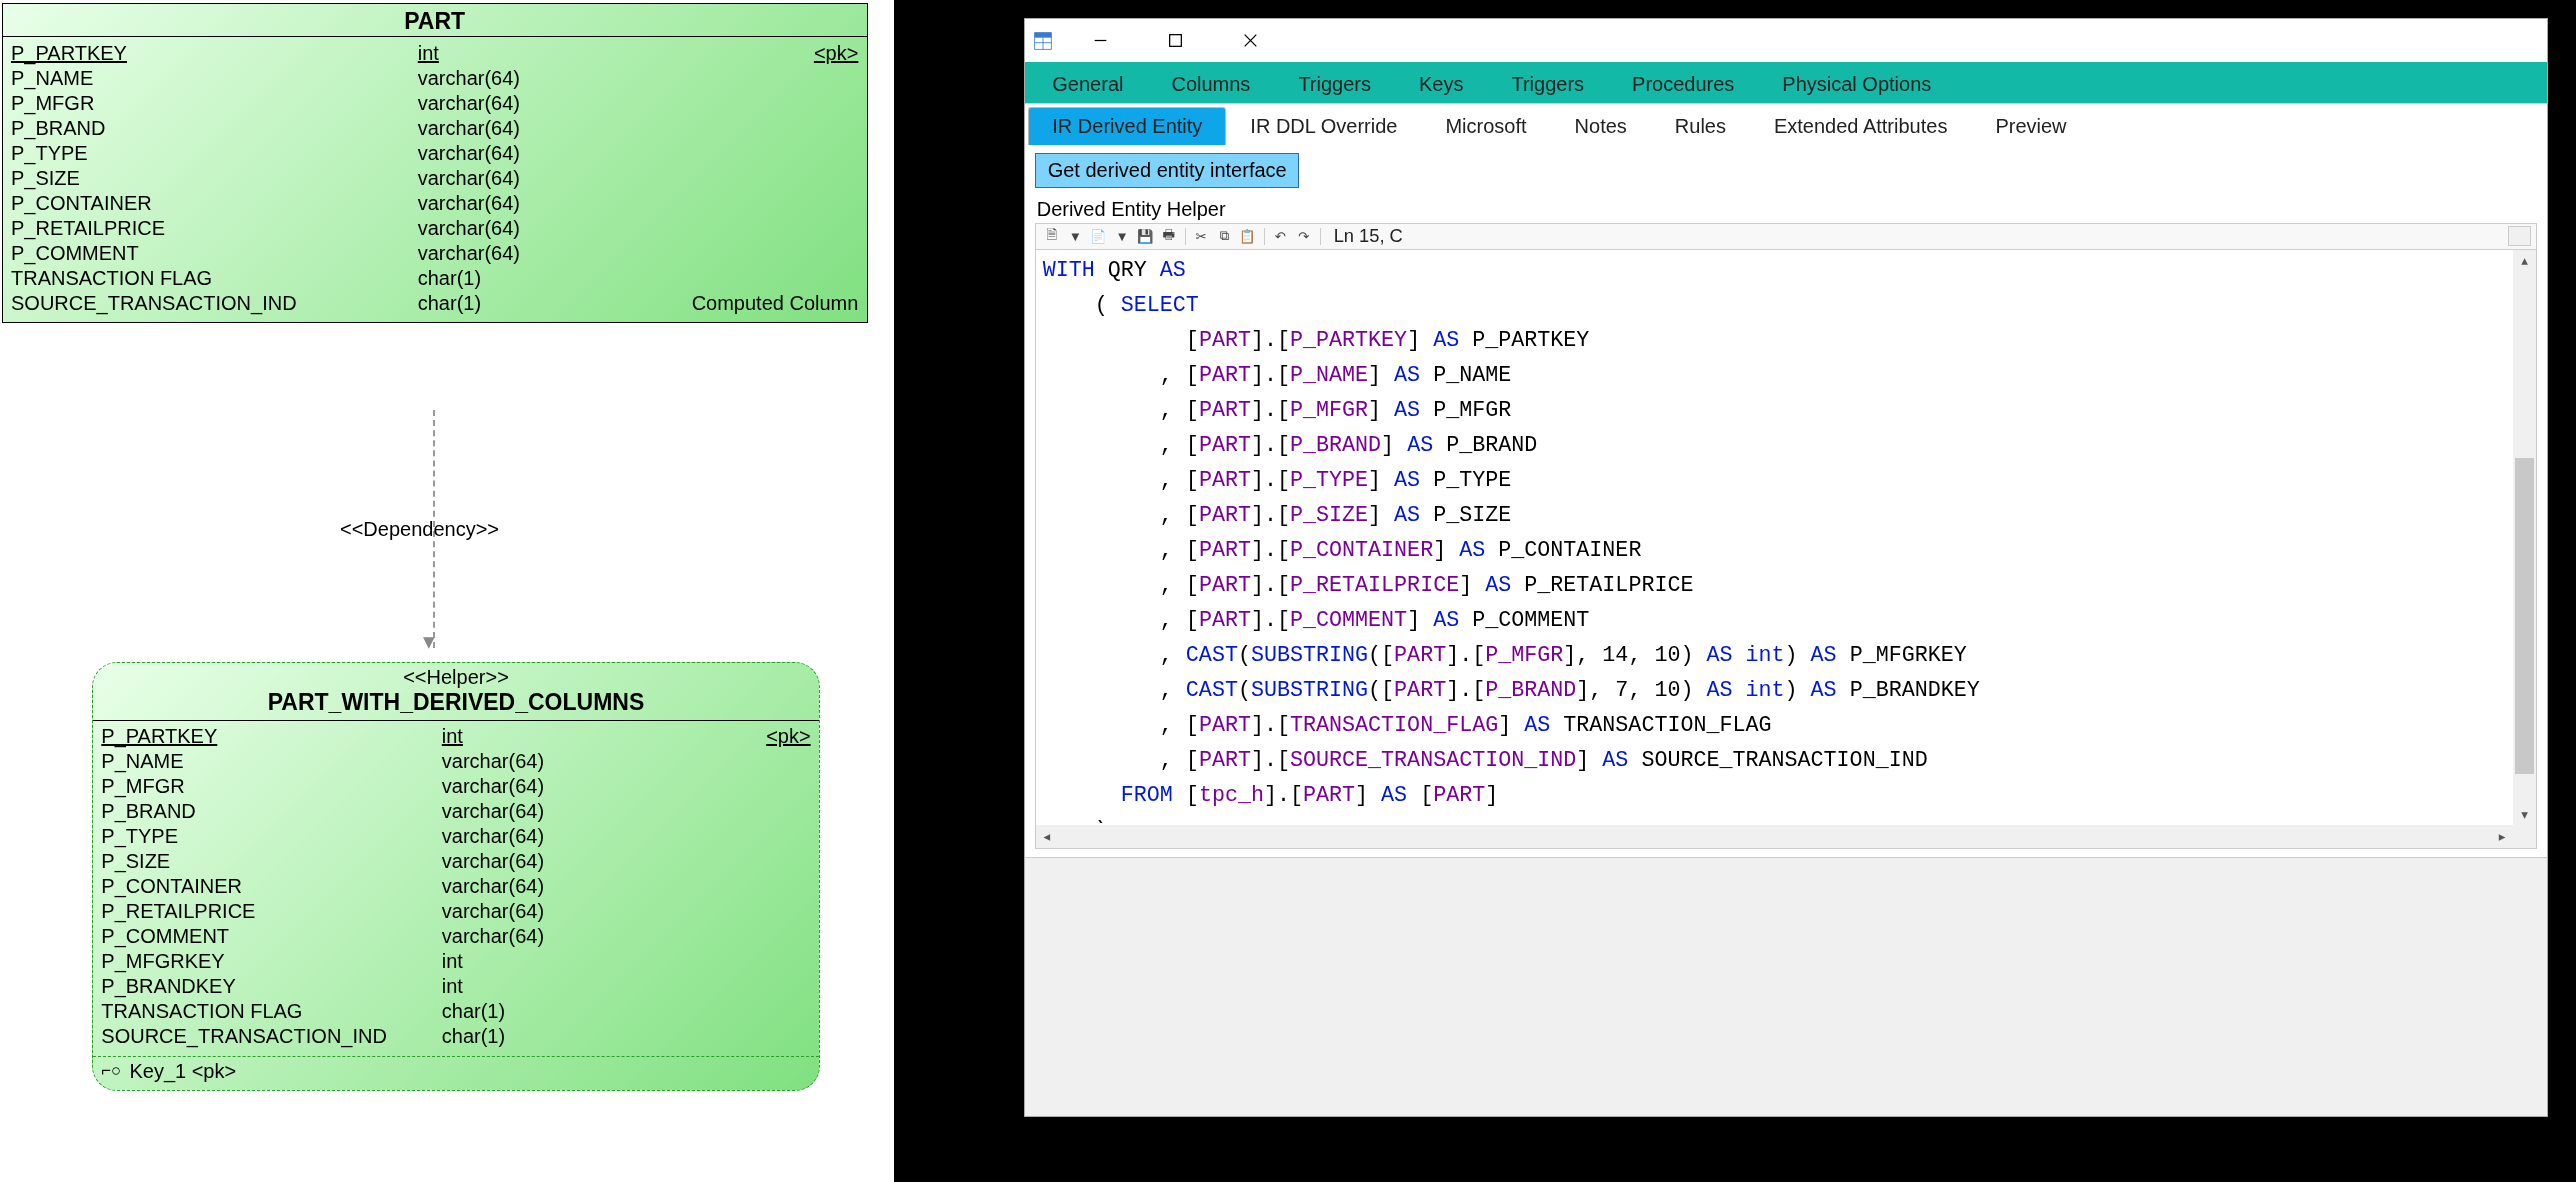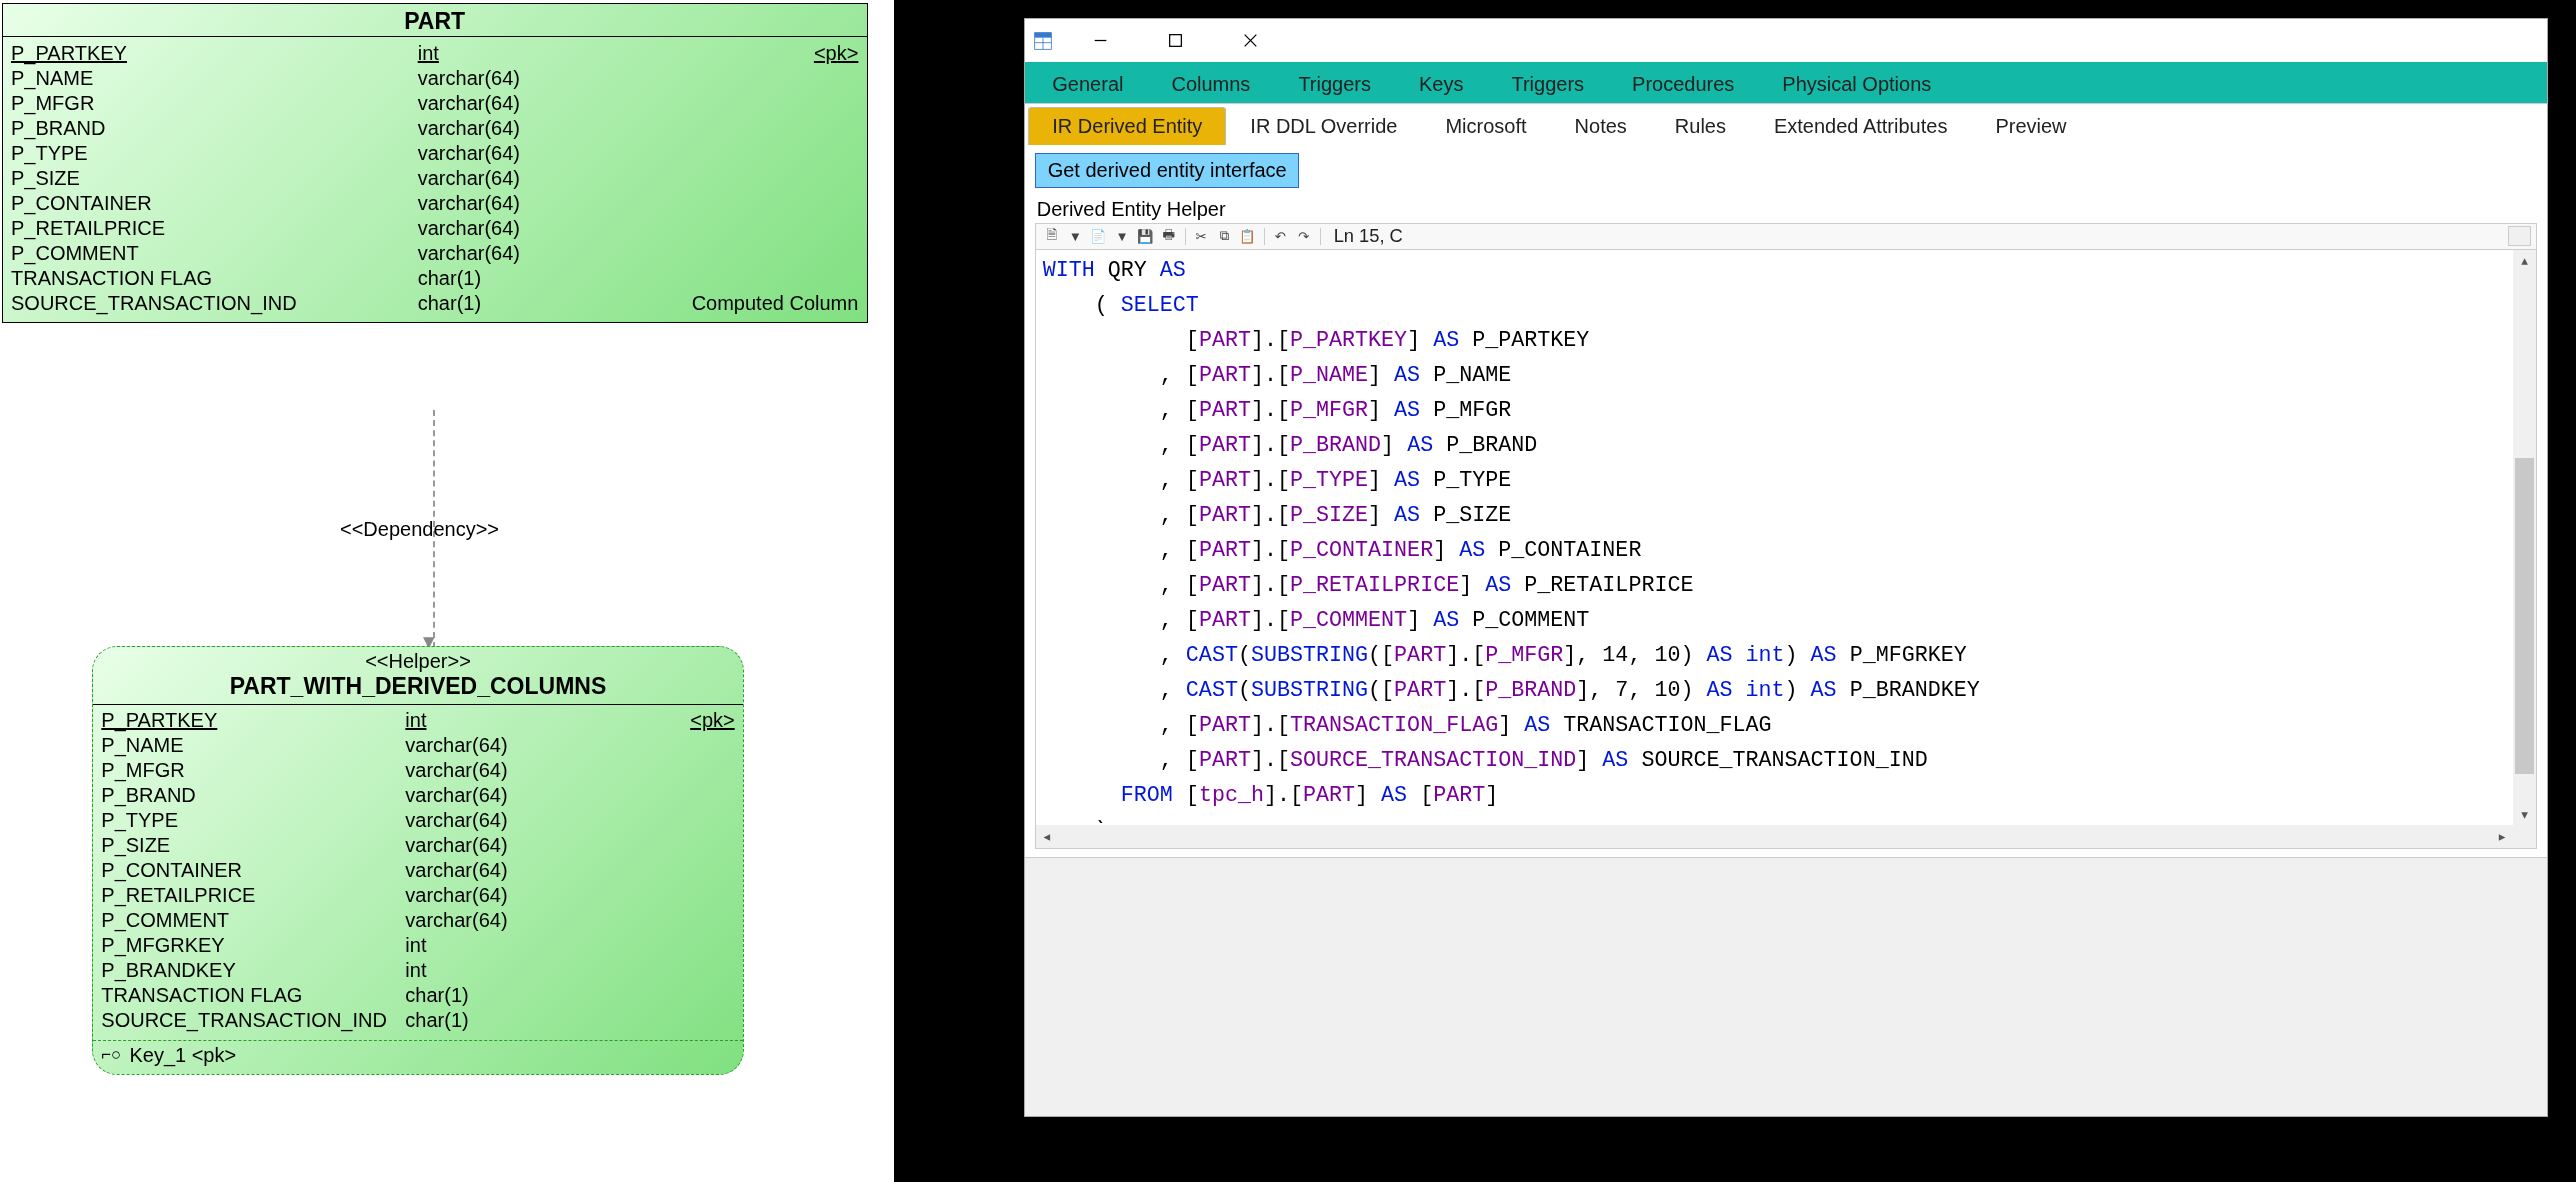--- a/index.html
+++ b/index.html
@@ -142,21 +142,21 @@
 .tab {
   padding: 6.7px 23px;
   font-size: 20px;
   color: #222;
   cursor: pointer;
   border: 0.8px solid transparent;
   border-bottom: none;
   margin-top: 3.3px;
 }
 .tab.active {
-  background: #eab308;
+  background: #0ea5e9;
   border-color: #bbb;
   border-radius: 3.3px 3.3px 0 0;
 }
 .tab-content {
   background: #fff;
   padding: 8.3px 10px 8.3px 10px;
   border-bottom: 0.8px solid #ccc;
 }
 
 .action-btn {
@@ -358,21 +358,21 @@
           <span class="col-type">char(1)</span>
           <span class="col-extra">Computed Column</span>
         </div>
       </div>
   </div>
 
   <div class="dep-line" style="left:433px; top:410px; height:238px;"></div>
   <div class="dep-arrowhead" style="left:423px; top:628px;">▾</div>
   <div class="dep-label" style="left:340px; top:518px;">&lt;&lt;Dependency&gt;&gt;</div>
 
-  <div class="entity-table dashed" style="left:92px; top:646px; width:652px;">
+  <div class="entity-table dashed" style="left:92px; top:662px; width:728px;">
     <div class="entity-stereo">&lt;&lt;Helper&gt;&gt;</div>
     <div class="entity-title2">PART_WITH_DERIVED_COLUMNS</div>
     <div class="col-list" id="entity2-cols">
         <div class="col-row underline">
           <span class="col-name">P_PARTKEY</span>
           <span class="col-type">int</span>
           <span class="col-extra">&lt;pk&gt;</span>
         </div>
         <div class="col-row">
           <span class="col-name">P_NAME</span>

